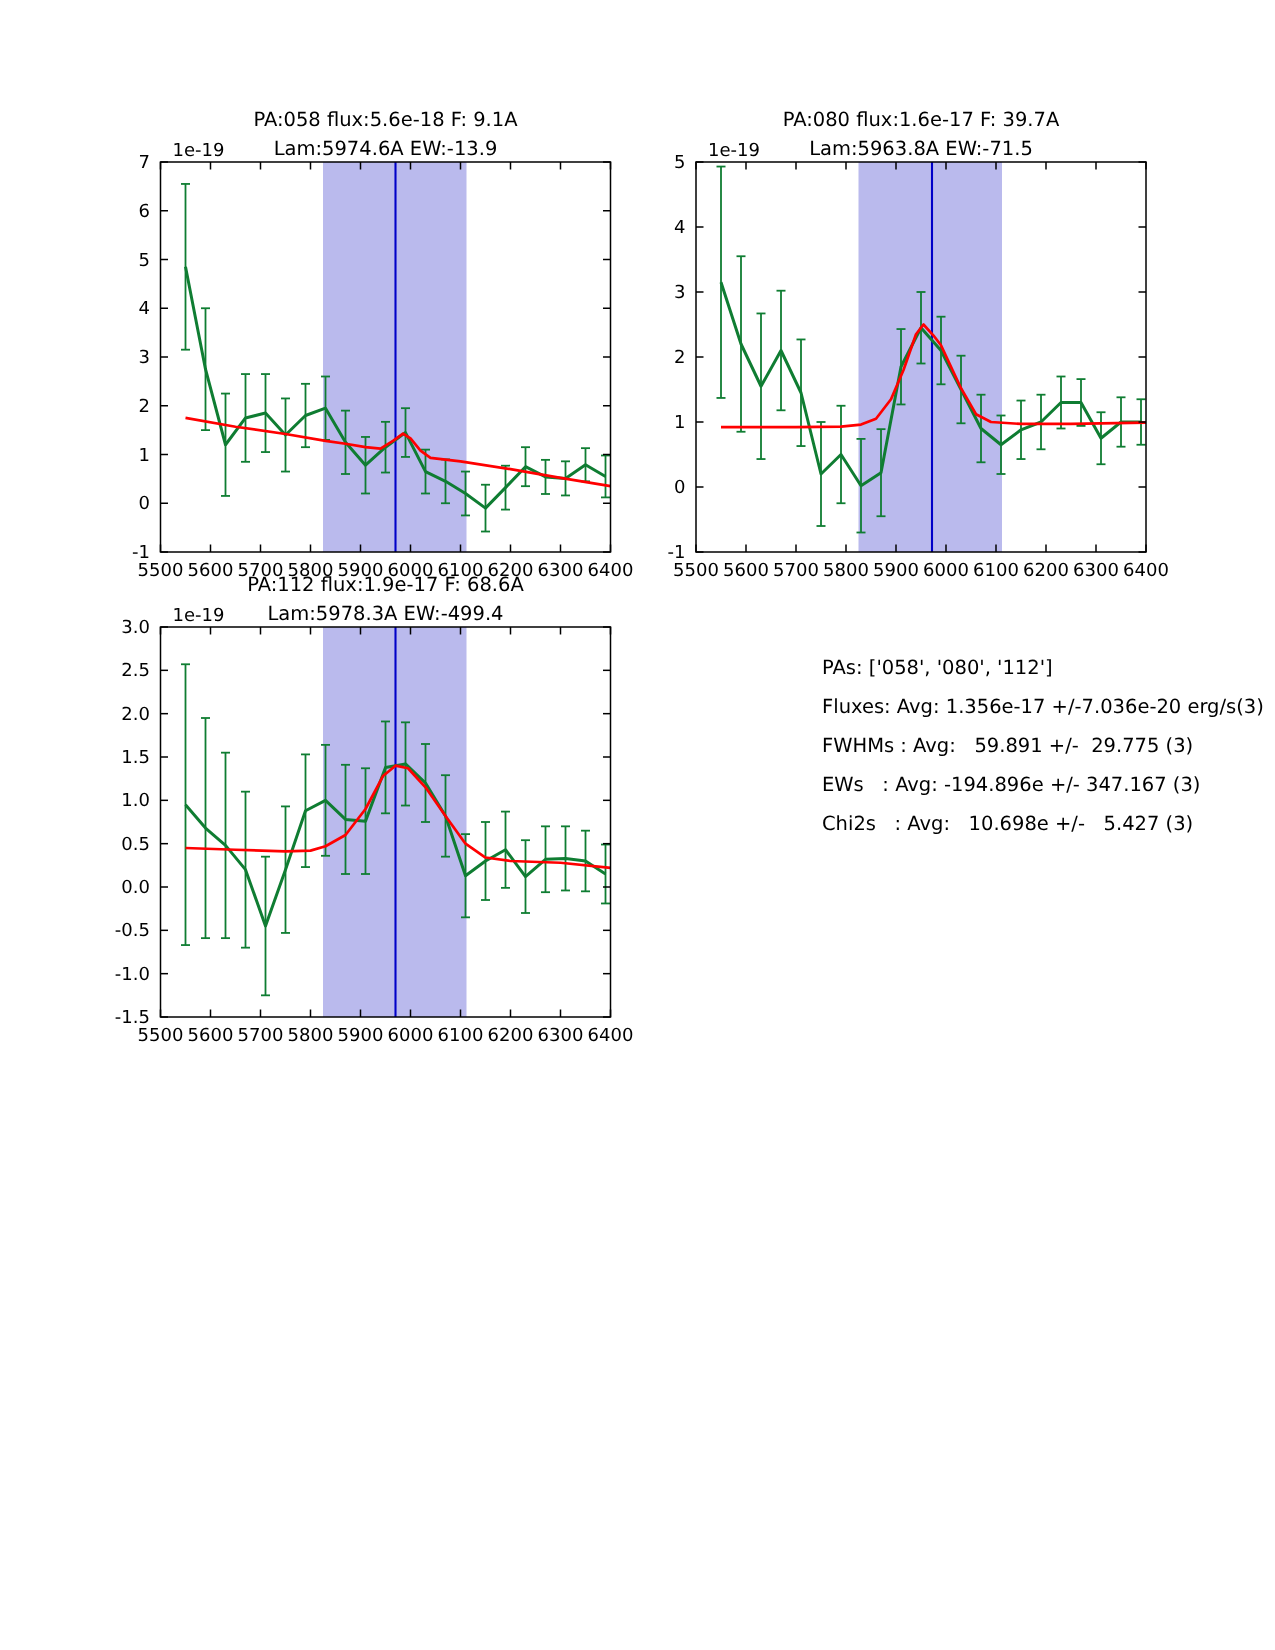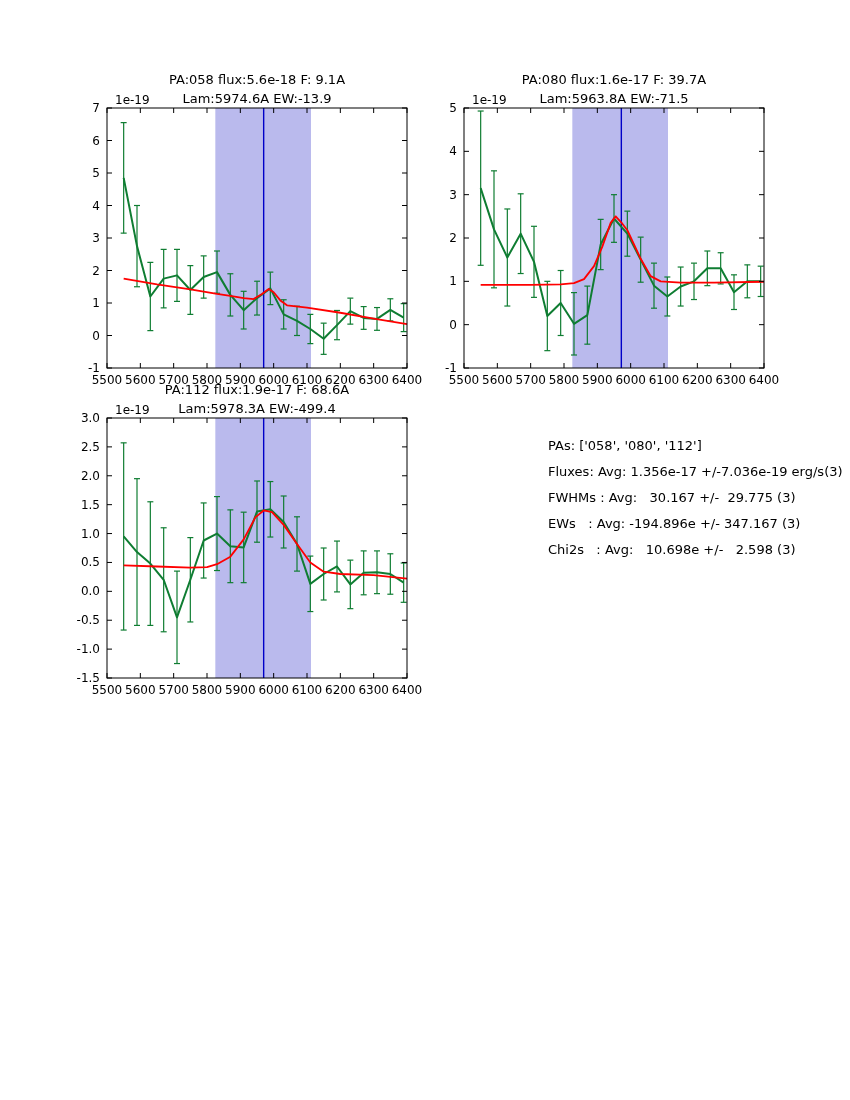--- a/index.html
+++ b/index.html
@@ -425,18 +425,18 @@
         <line x1="375" x2="370" y1="50" y2="50" stroke="#000000"></line>
         <text x="68" y="54" class="t-tick" text-anchor="end">3.0</text>
         <text x="225" y="26" class="t-title" text-anchor="middle">PA:112 flux:1.9e-17 F: 68.6A</text>
         <text x="225" y="45" class="t-title" text-anchor="middle">Lam:5978.3A EW:-499.4</text>
         <text x="83" y="46" class="t-offset" text-anchor="start">1e-19</text>
       </svg>
     </div>
 
   <div class="stats">
     <div class="stat-line">PAs: ['058', '080', '112']</div>
-    <div class="stat-line">Fluxes: Avg: 1.356e-17 +/-7.036e-19 erg/s(3)</div>
-    <div class="stat-line">FWHMs : Avg:   30.167 +/-  29.775 (3)</div>
+    <div class="stat-line">Fluxes: Avg: 1.356e-17 +/-7.036e-20 erg/s(3)</div>
+    <div class="stat-line">FWHMs : Avg:   59.891 +/-  29.775 (3)</div>
     <div class="stat-line">EWs   : Avg: -194.896e +/- 347.167 (3)</div>
-    <div class="stat-line">Chi2s   : Avg:   10.698e +/-   2.598 (3)</div>
+    <div class="stat-line">Chi2s   : Avg:   10.698e +/-   5.427 (3)</div>
   </div>
 </div>
 
 </body></html>

